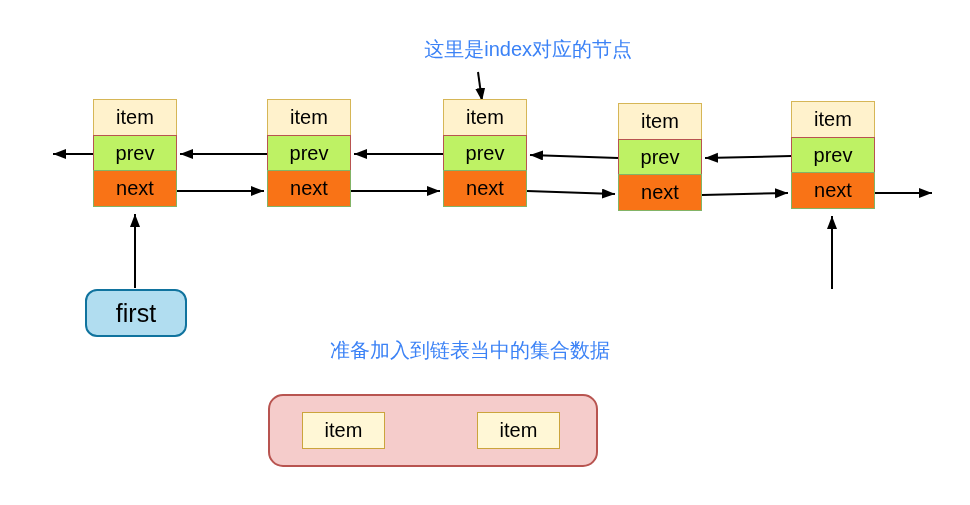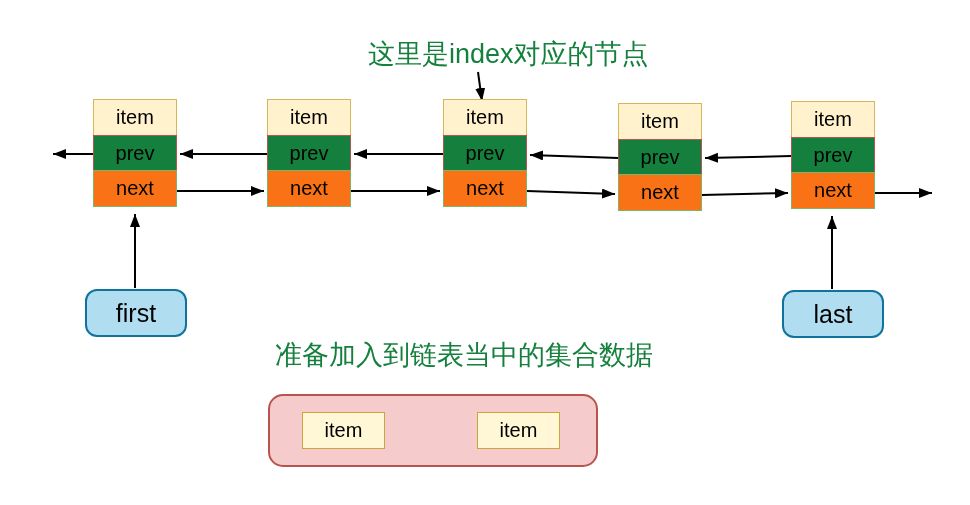--- a/index.html
+++ b/index.html
@@ -25,40 +25,40 @@
     box-sizing: border-box;
     width: 84px;
     height: 37px;
     display: flex;
     align-items: center;
     justify-content: center;
     font-size: 20px;
     color: #000000;
   }
   .cell.item { background: #FFF2CC; border: 1.5px solid #D6B656; }
-  .cell.prev { background: #15803d; border: 1.5px solid #B85450; margin-top: -1.5px; }
+  .cell.prev { background: #bef264; border: 1.5px solid #B85450; margin-top: -1.5px; }
   .cell.next { background: #f97316; border: 1.5px solid #82B366; margin-top: -1.5px; }
   .pointer-box {
     position: absolute;
     box-sizing: border-box;
     width: 102px;
     height: 48px;
     background: #B1DDF0;
     border: 2px solid #10739E;
     border-radius: 12px;
     display: flex;
     align-items: center;
     justify-content: center;
     font-size: 25px;
     color: #000000;
   }
   .annotation {
     position: absolute;
-    color: #15803d;
-    font-size: 27px;
+    color: #3b82f6;
+    font-size: 20px;
     text-align: right;
     white-space: nowrap;
   }
   .pending-container {
     position: absolute;
     box-sizing: border-box;
     left: 268px; top: 394px;
     width: 330px; height: 73px;
     background: #F5CCCB;
     border: 2.5px solid #B85450;
@@ -132,21 +132,20 @@
   </div>
 
   <div class="node" style="left:791px; top:101px;">
     <div class="cell item">item</div>
     <div class="cell prev">prev</div>
     <div class="cell next">next</div>
   </div>
 
   <div class="pointer-box" style="left:85px; top:289px;">first</div>
 
-  <div class="pointer-box" style="left:782px; top:290px;">last</div>
 
   <div class="annotation" style="left:275px; top:337px; width:335px;">准备加入到链表当中的集合数据</div>
 
   <div class="pending-container"></div>
 
   <div class="pending-item" style="left:302px; top:412px;">item</div>
 
   <div class="pending-item" style="left:477px; top:412px;">item</div>
 
 </div>

